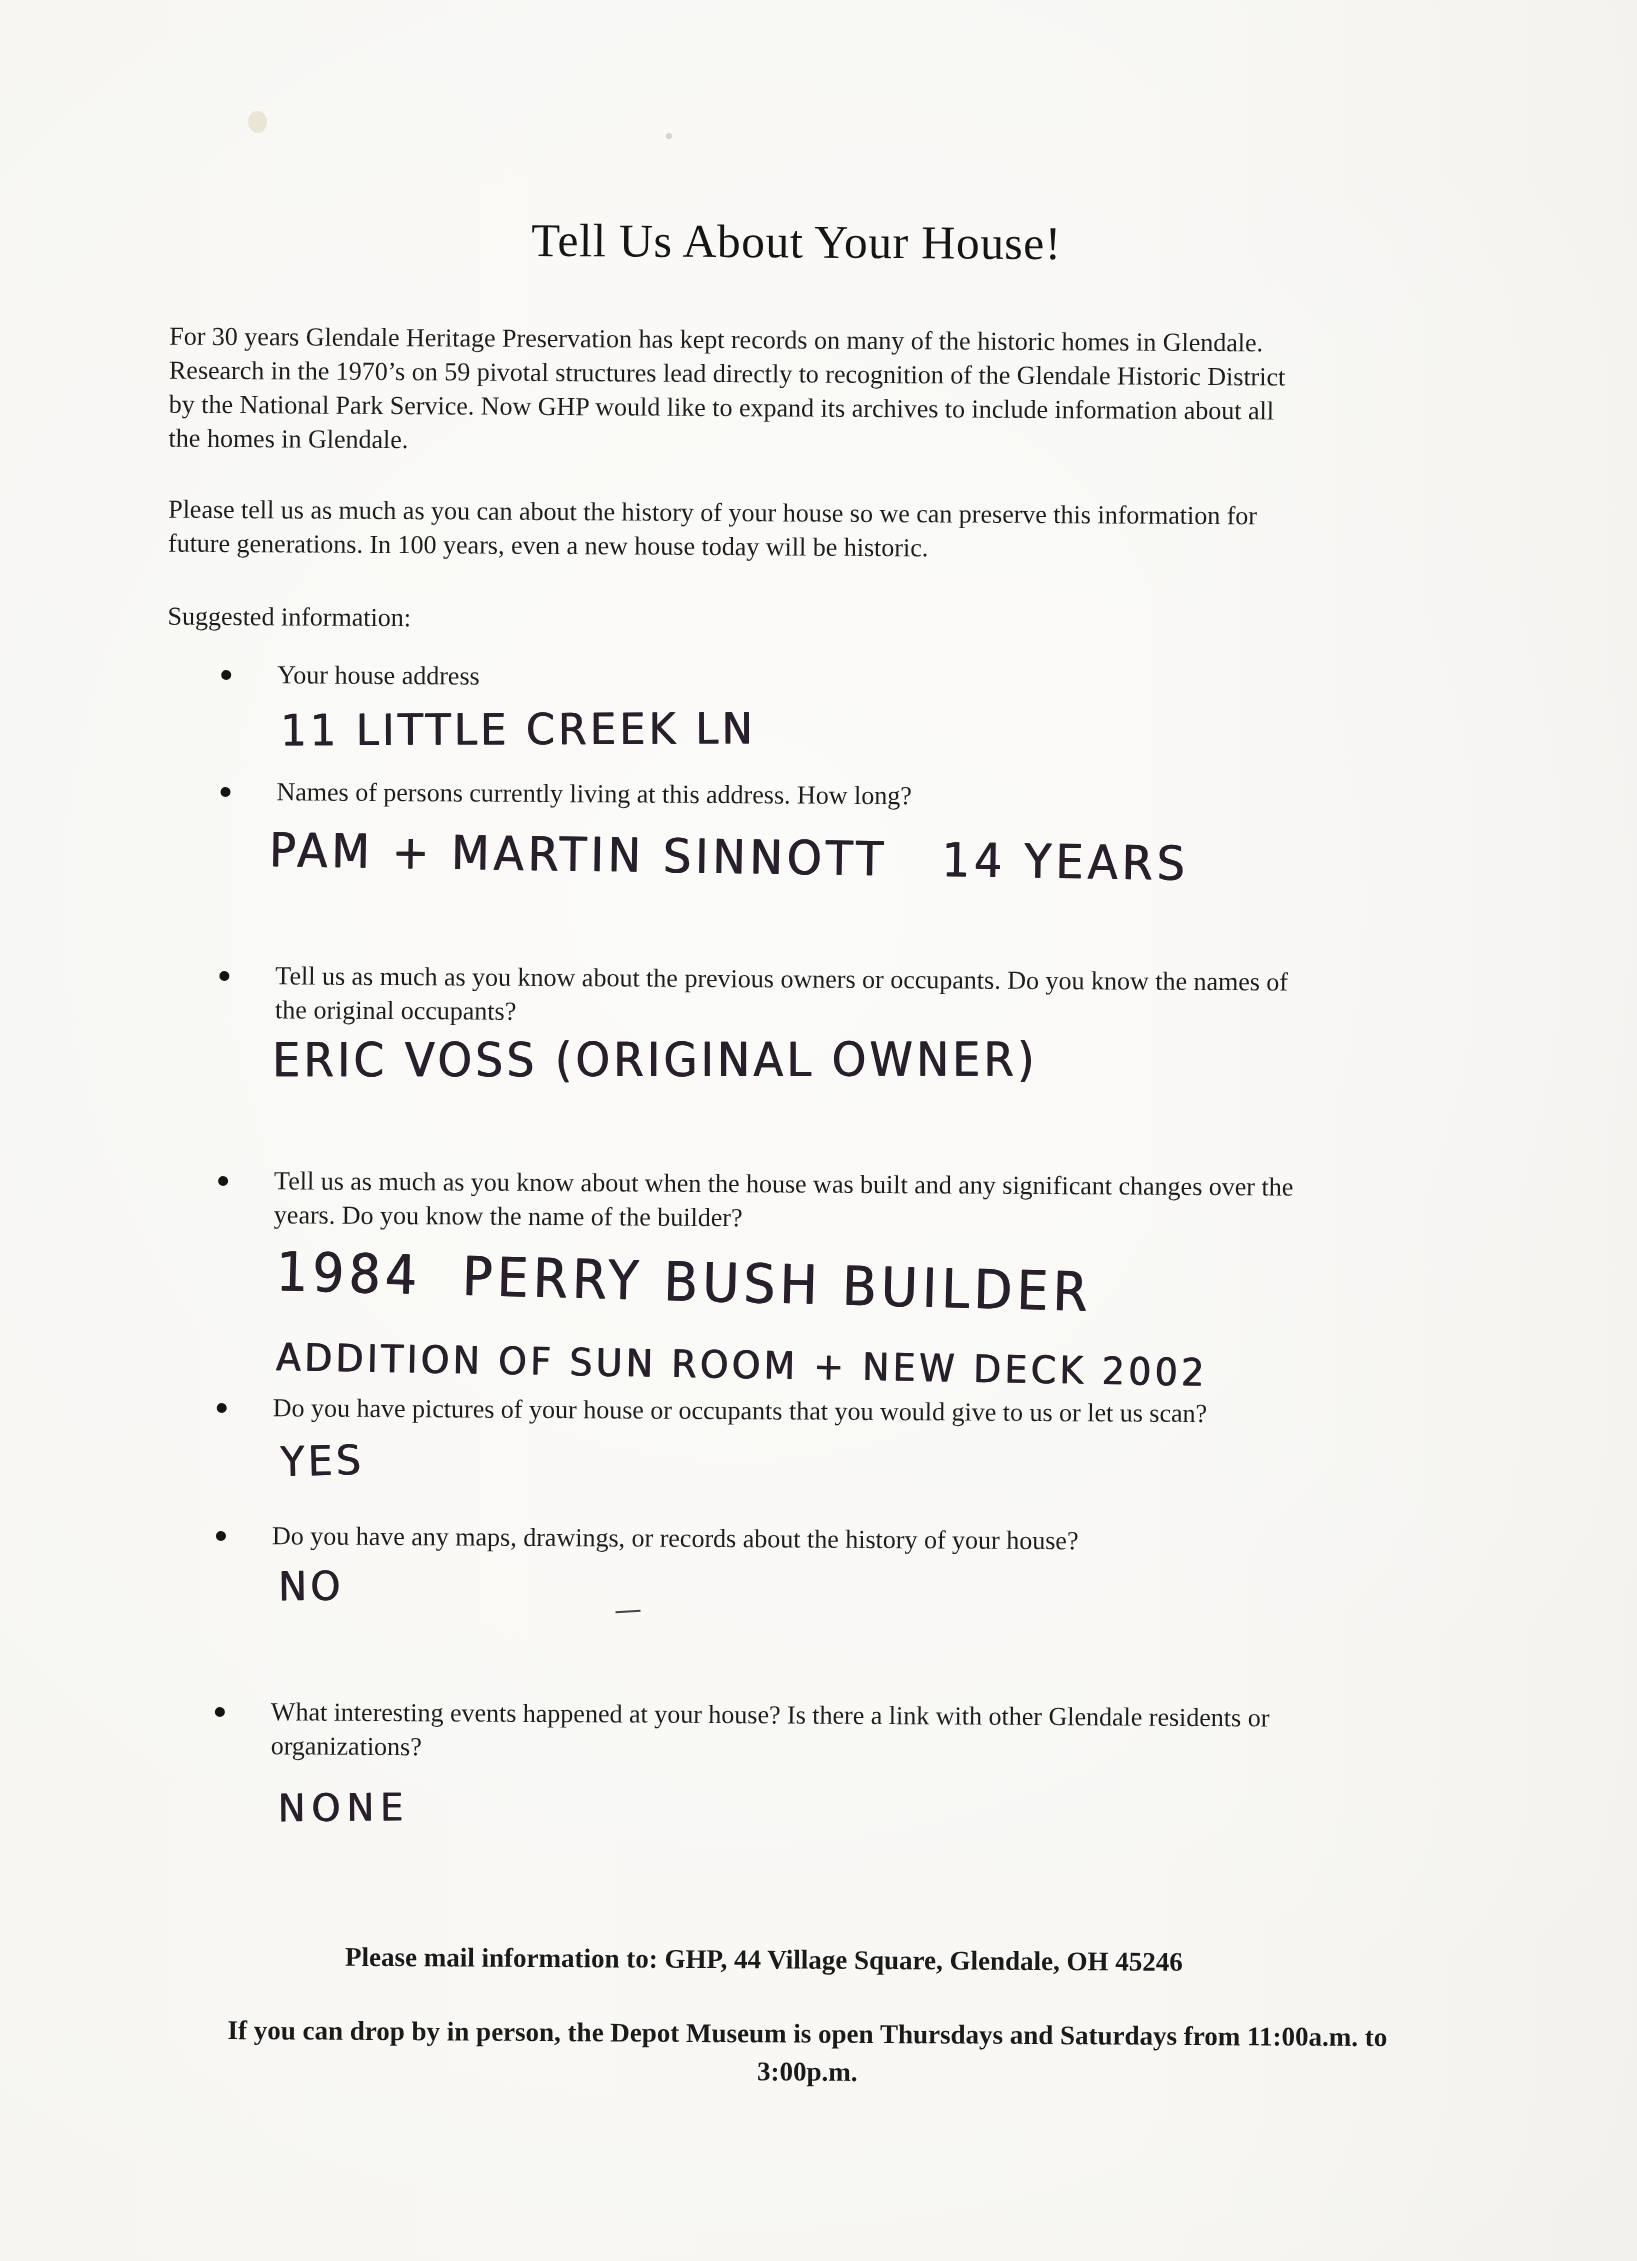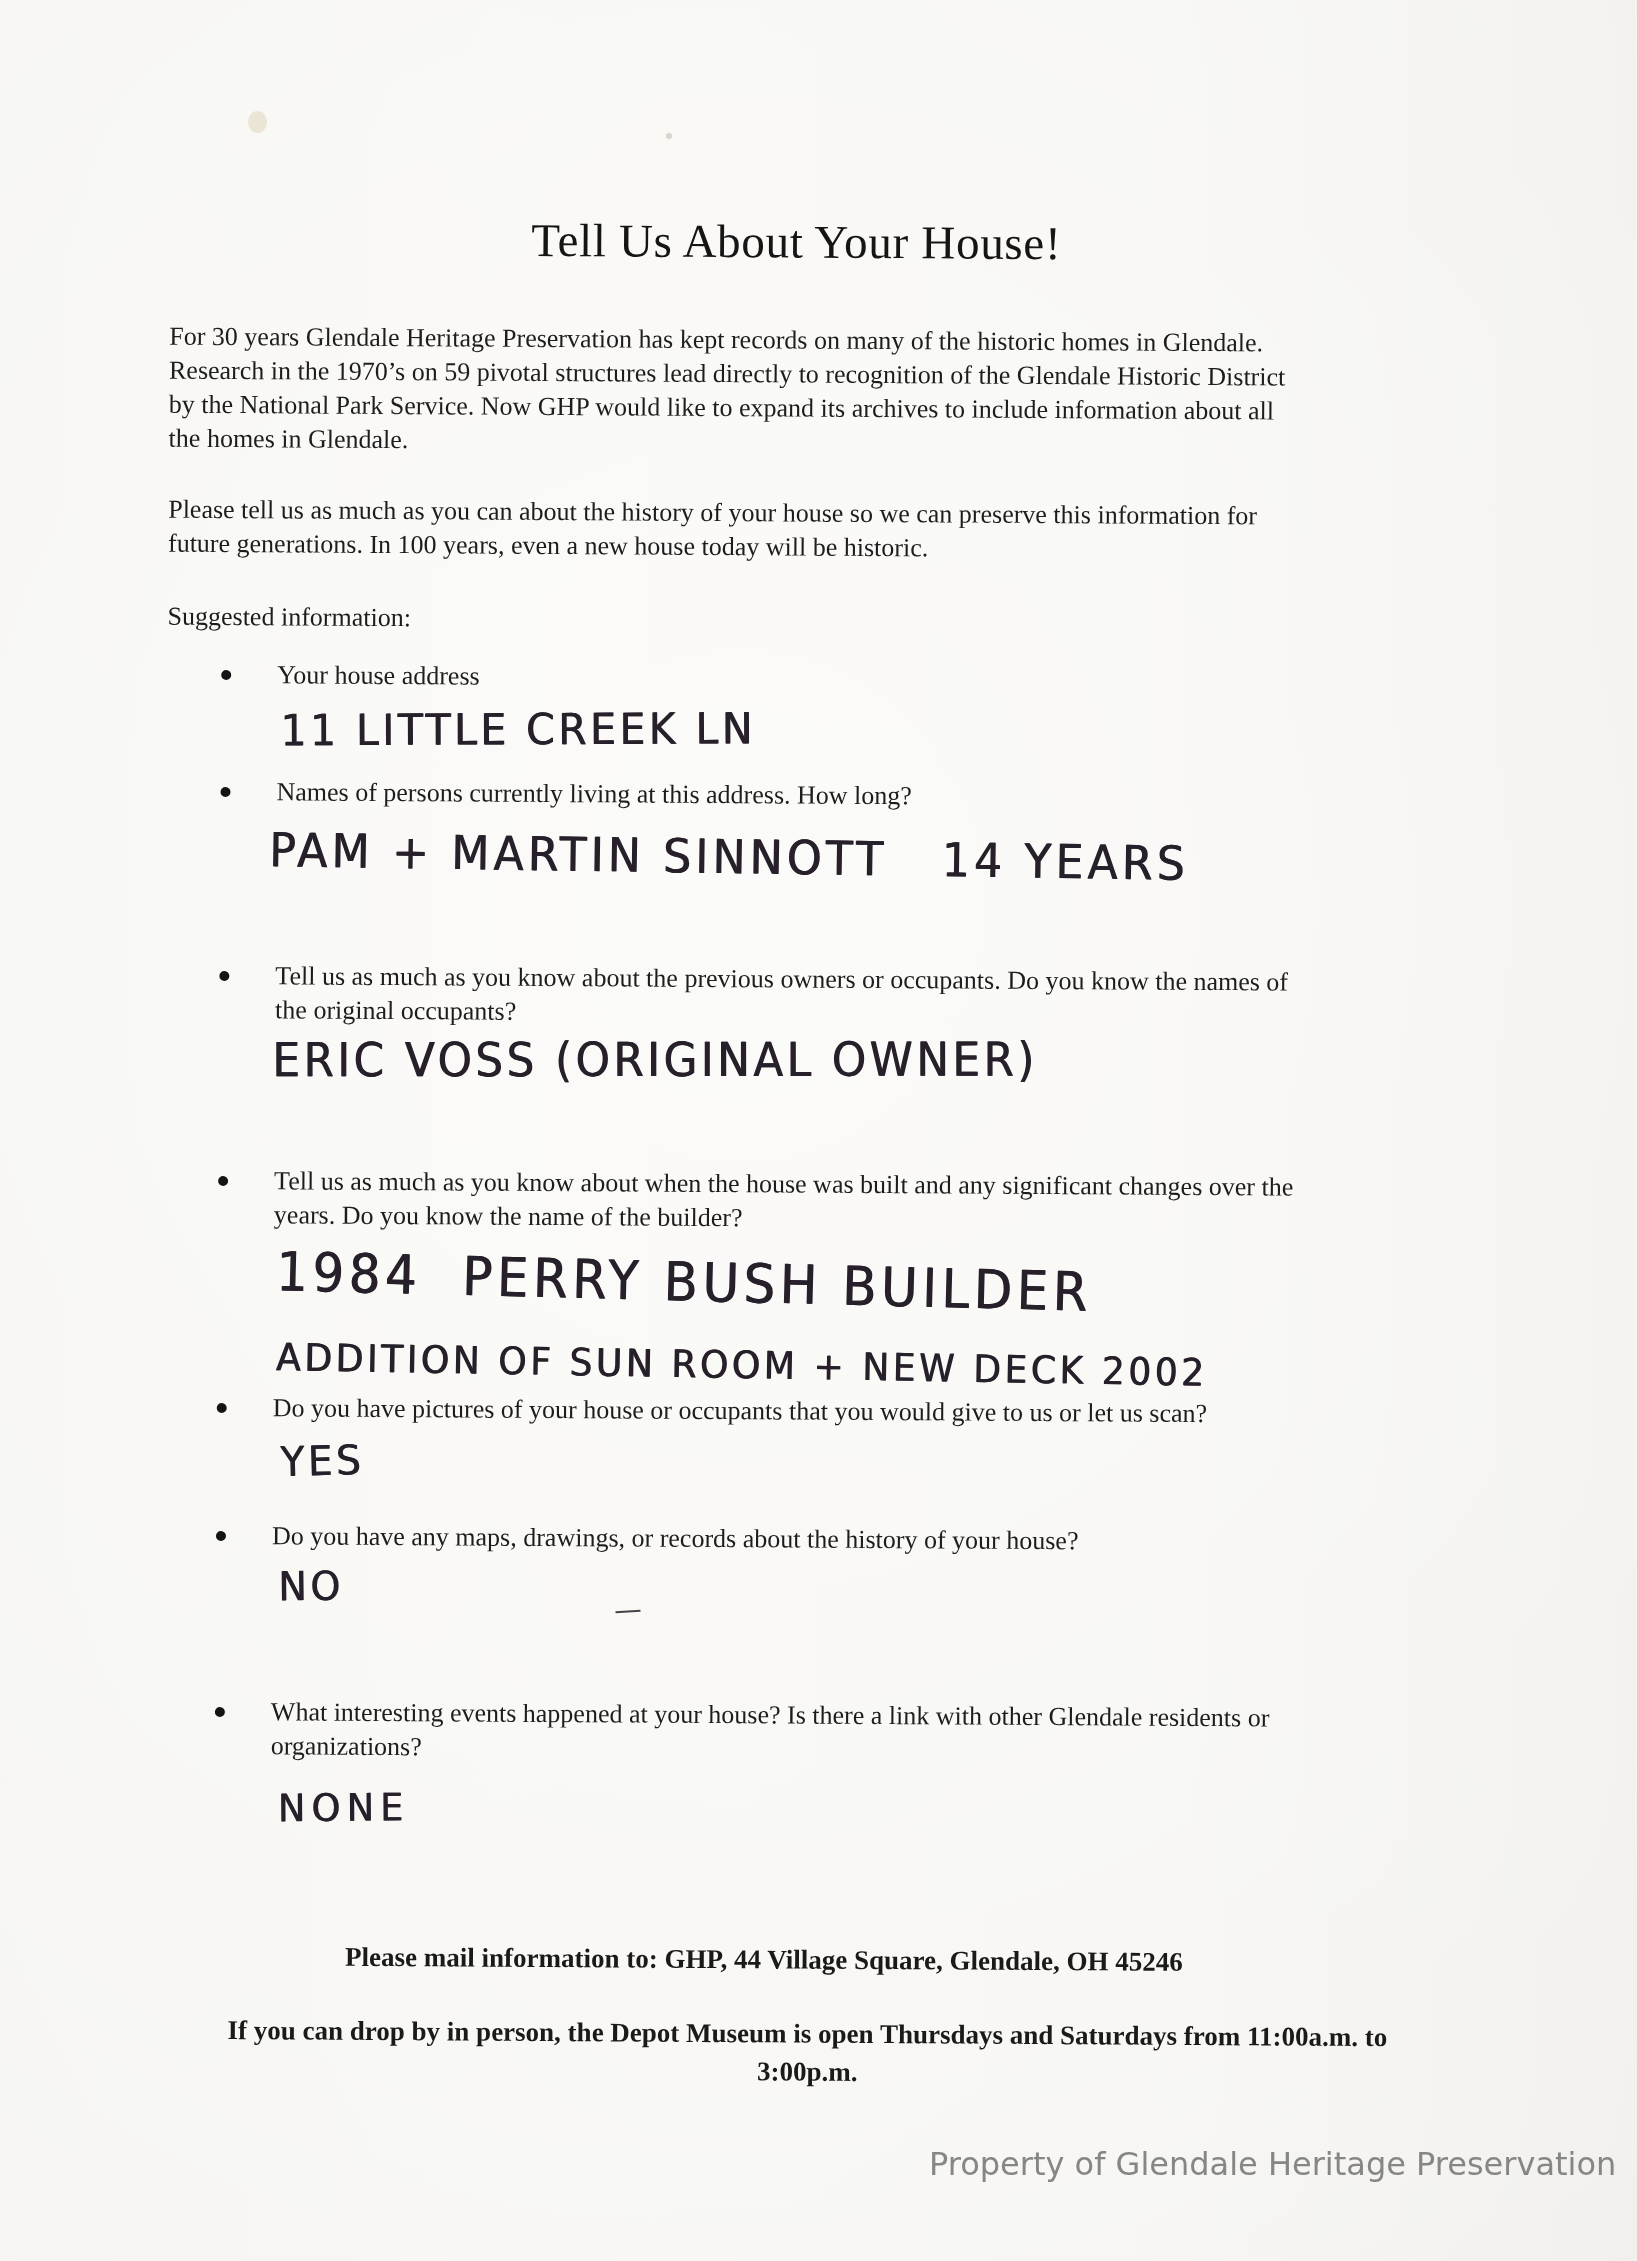--- a/index.html
+++ b/index.html
@@ -171,15 +171,14 @@
 organizations?</span>
     </div>
     <div class="abs hw hw-none">NONE</div>
 
     <div class="abs footer-mail">Please mail information to: GHP, 44 Village Square, Glendale, OH 45246</div>
     <div class="abs footer-visit">If you can drop by in person, the Depot Museum is open Thursdays and Saturdays from 11:00a.m. to
 3:00p.m.</div>
 
   </div>
 
-  <div class="abs watermark">Property of Glendale Heritage Preservation</div>
 </div>
 
 
 </body></html>

